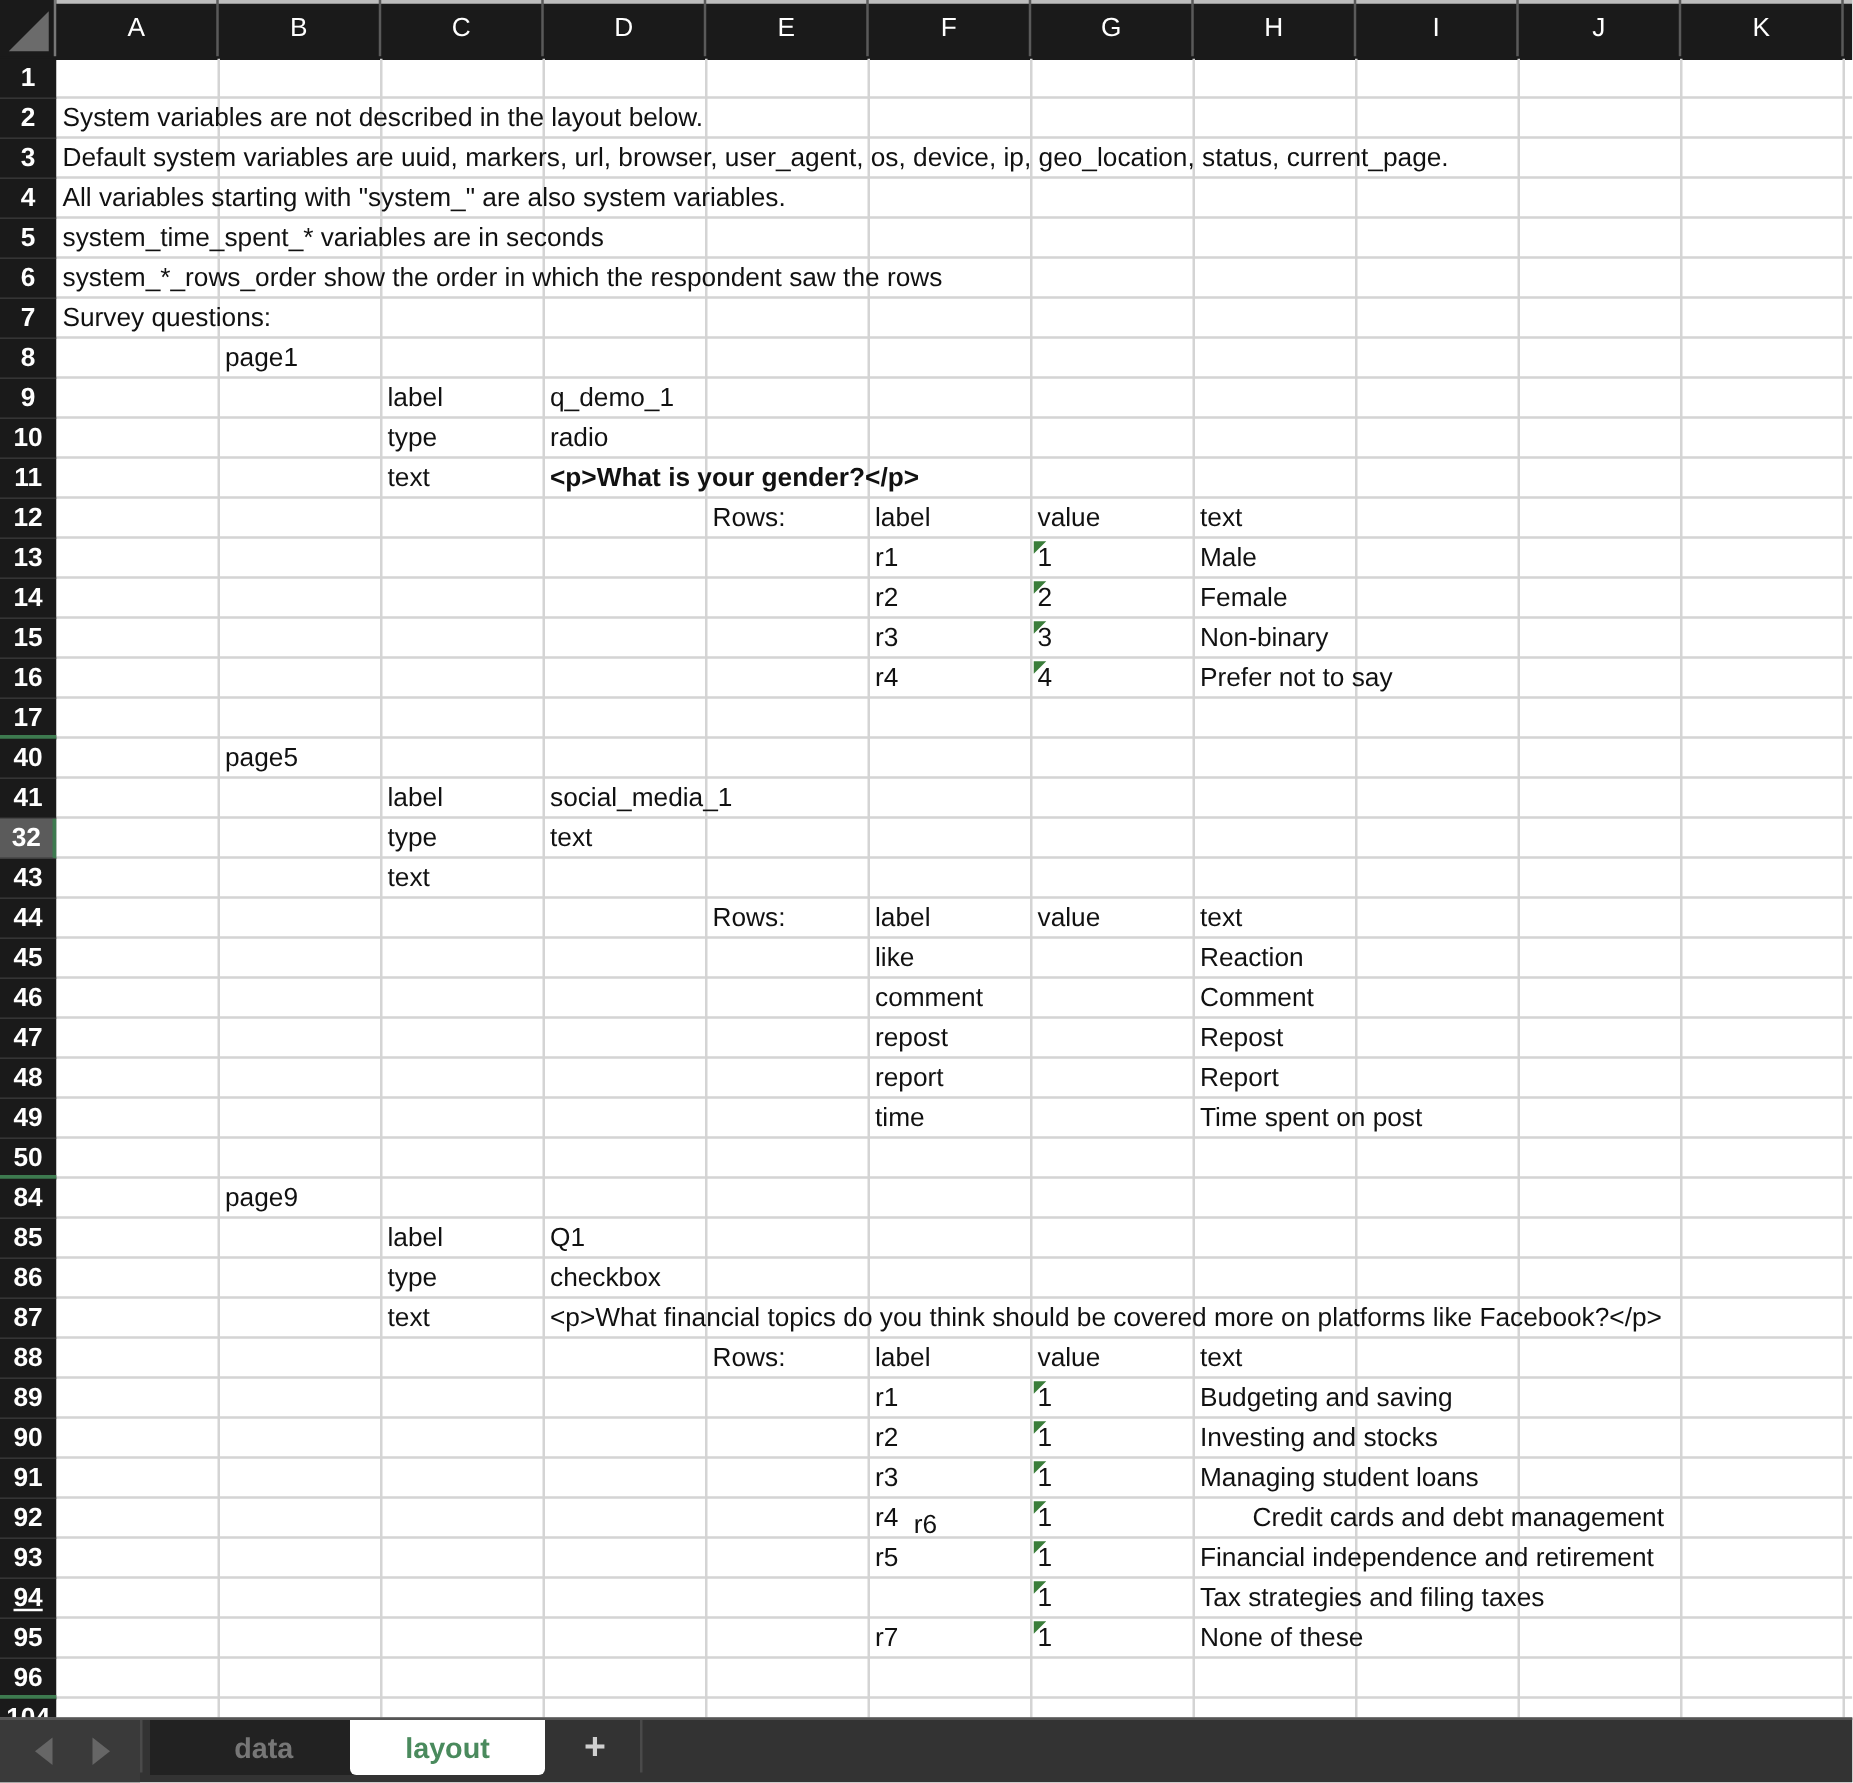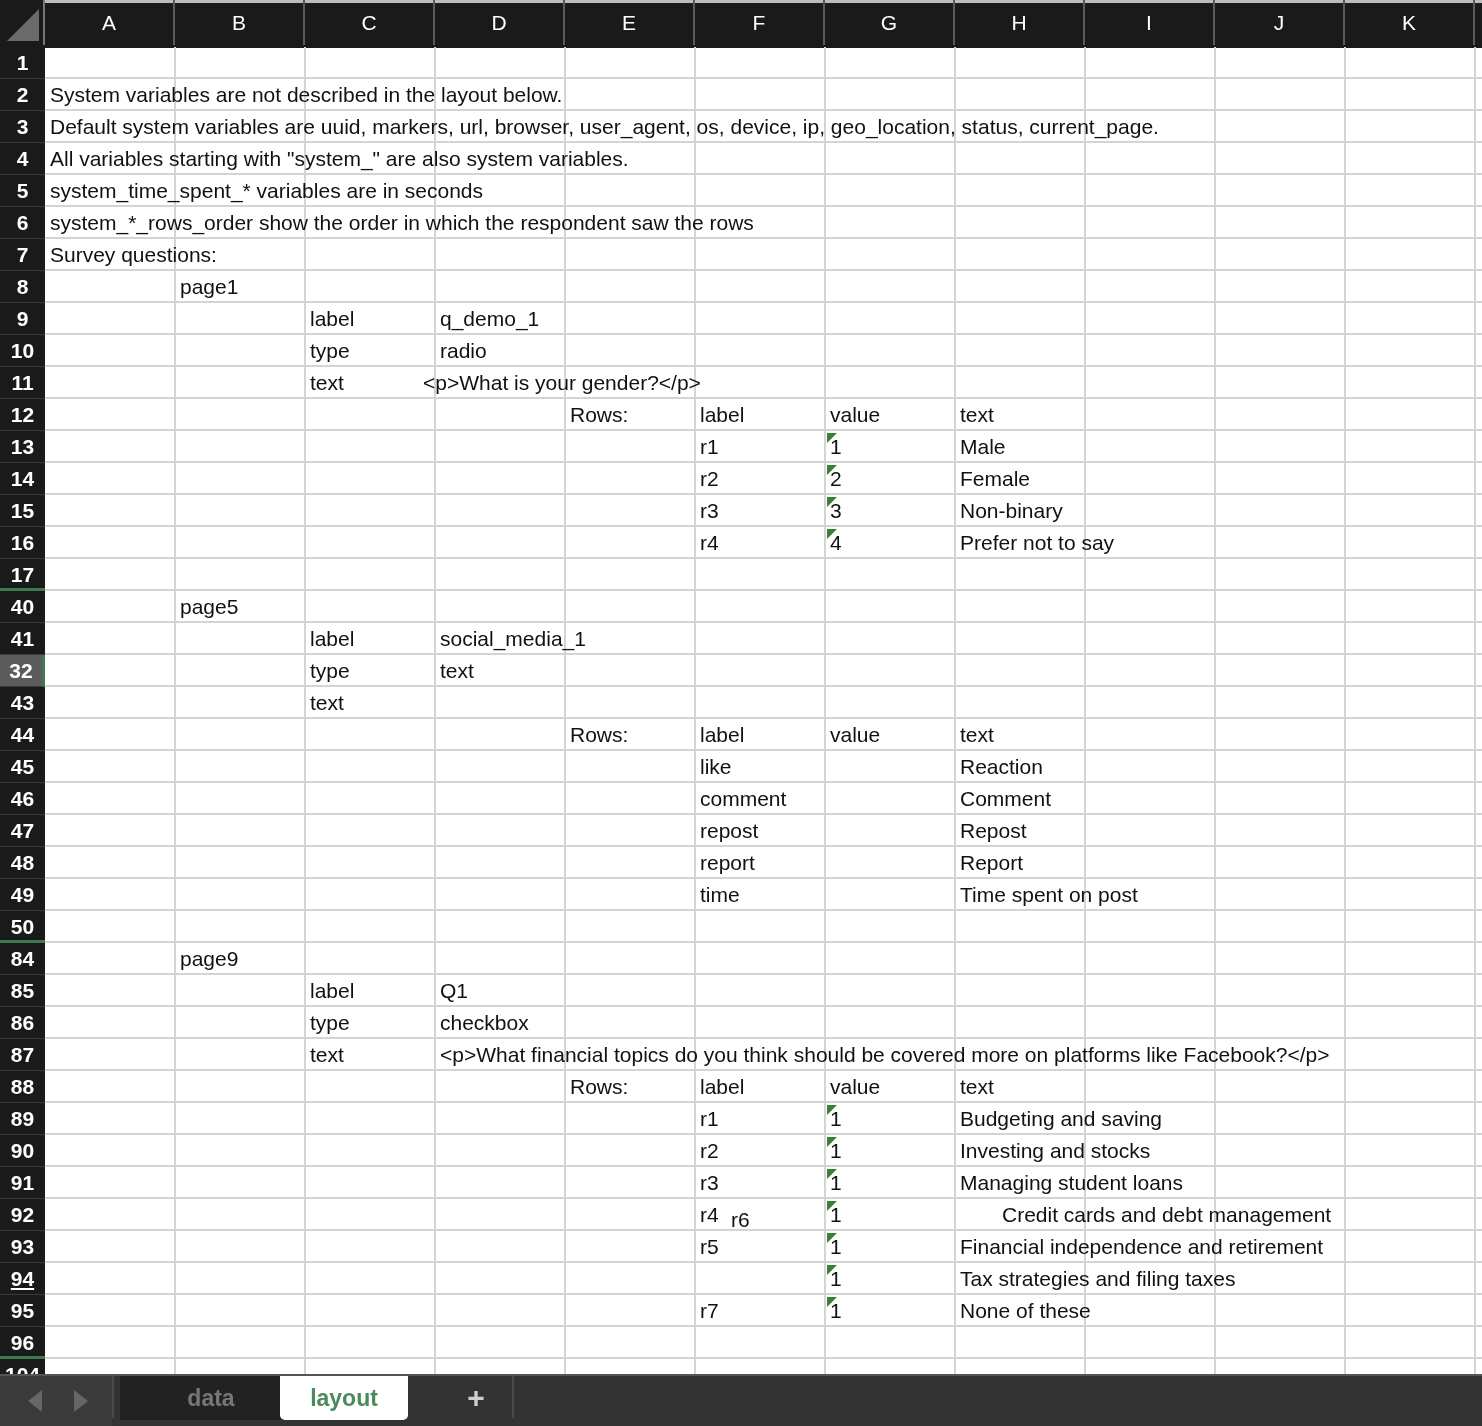--- a/index.html
+++ b/index.html
@@ -18,21 +18,21 @@
   .cell { position: absolute; height: 32px; line-height: 32px; font-size: 21px; color: #111; white-space: nowrap; padding-left: 5px; background: transparent; }
   .flag::before { content: ""; position: absolute; left: 2px; top: 2px; width: 0; height: 0; border-top: 10px solid #3a7d3a; border-right: 10px solid transparent; }
   #tabbar { position: absolute; left: 0; top: 1374px; width: 1482px; height: 52px; background: #333333; border-top: 2px solid #555; }
   .nav-btn { position: absolute; top: 14px; width: 0; height: 0; border-top: 11px solid transparent; border-bottom: 11px solid transparent; cursor: pointer; }
   .nav-prev { left: 28px; border-right: 14px solid #666; }
   .nav-next { left: 74px; border-left: 14px solid #666; }
   .nav-area { position: absolute; left: 0; top: 0; width: 112px; height: 50px; background: #3a3a3a; }
   .sep { position: absolute; top: 0; width: 2px; height: 42px; background: #4a4a4a; }
   .tab { position: absolute; top: 0; height: 44px; font-size: 23px; display: flex; align-items: center; justify-content: center; cursor: pointer; font-weight: bold; }
   .tab-data { left: 120px; width: 182px; background: #222; color: #777; }
-  .tab-layout { left: 280px; width: 128px; background: #fff; color: #4a8a5d; border-radius: 0 0 5px 5px; }
+  .tab-layout { left: 280px; width: 156px; background: #fff; color: #4a8a5d; border-radius: 0 0 5px 5px; }
   .tab-add { left: 455px; width: 42px; color: #cfcfcf; font-size: 30px; font-weight: bold; }
 </style>
 </head>
 <body>
 
 <div id="sheet">
   <div class="hdr-row"></div>
   <div class="corner">
       <div class="tri"></div>
     </div>
@@ -90,21 +90,21 @@
       <div class="row-hdr" style="top: 303px;">9</div>
       <div class="cell" style="left: 305px; top: 303px;">label</div>
       <div class="cell" style="left: 435px; top: 303px;">q_demo_1</div>
       <div class="grid-row" style="top: 335px;"></div>
       <div class="row-hdr" style="top: 335px;">10</div>
       <div class="cell" style="left: 305px; top: 335px;">type</div>
       <div class="cell" style="left: 435px; top: 335px;">radio</div>
       <div class="grid-row" style="top: 367px;"></div>
       <div class="row-hdr" style="top: 367px;">11</div>
       <div class="cell" style="left: 305px; top: 367px;">text</div>
-      <div class="cell" style="left: 418px; top: 367px;">&lt;p&gt;What is your gender?&lt;/p&gt;</div>
+      <div class="cell" style="left: 435px; top: 367px; font-weight: bold;">&lt;p&gt;What is your gender?&lt;/p&gt;</div>
       <div class="grid-row" style="top: 399px;"></div>
       <div class="row-hdr" style="top: 399px;">12</div>
       <div class="cell" style="left: 565px; top: 399px;">Rows:</div>
       <div class="cell" style="left: 695px; top: 399px;">label</div>
       <div class="cell" style="left: 825px; top: 399px;">value</div>
       <div class="cell" style="left: 955px; top: 399px;">text</div>
       <div class="grid-row" style="top: 431px;"></div>
       <div class="row-hdr" style="top: 431px;">13</div>
       <div class="cell" style="left: 695px; top: 431px;">r1</div>
       <div class="cell flag" style="left: 825px; top: 431px;">1</div>

